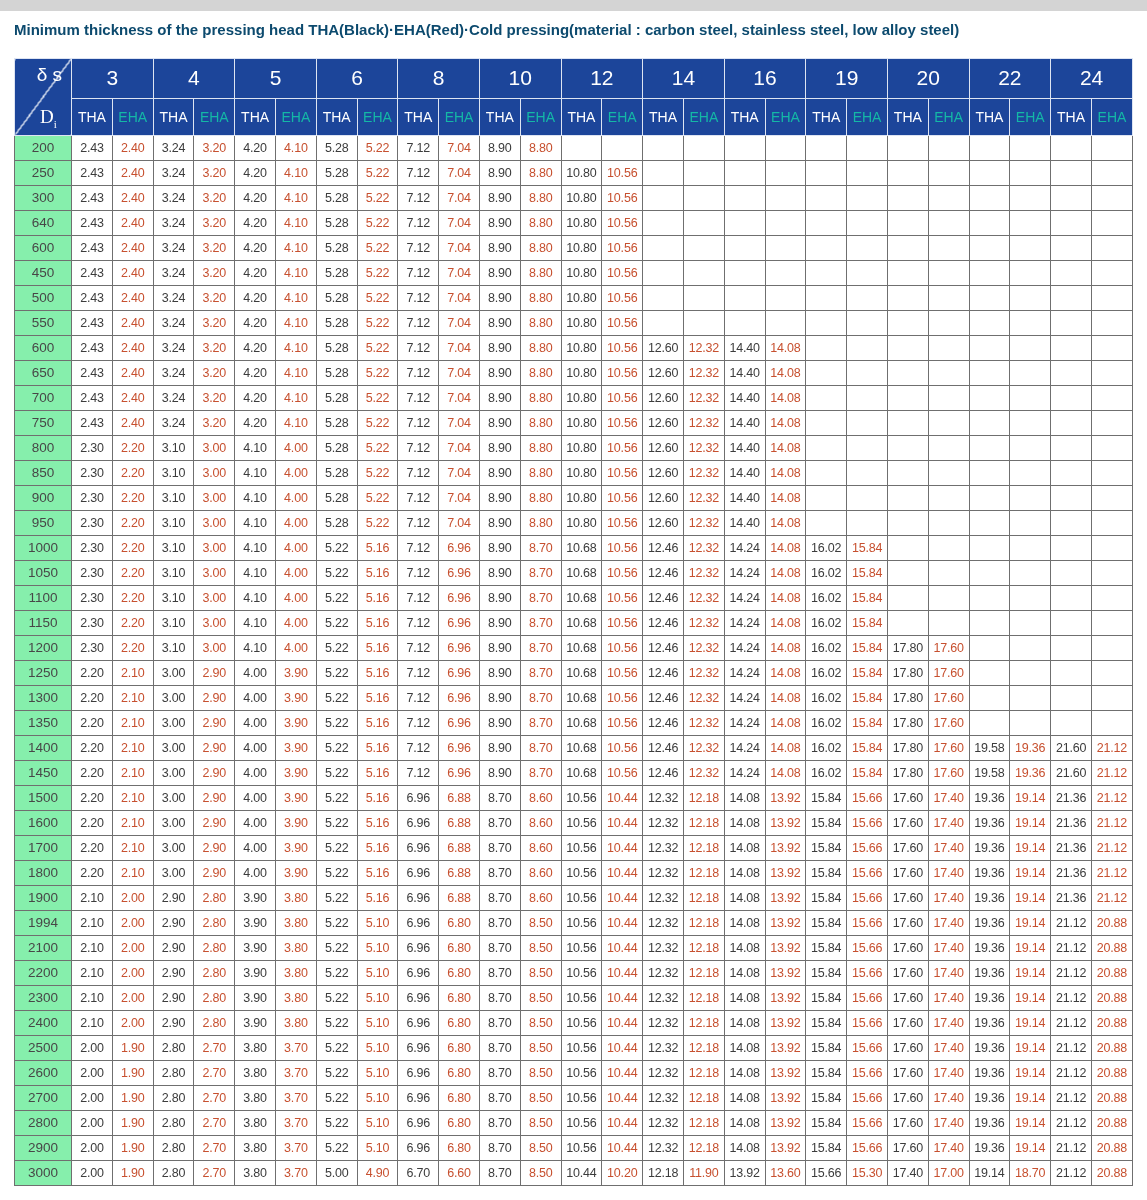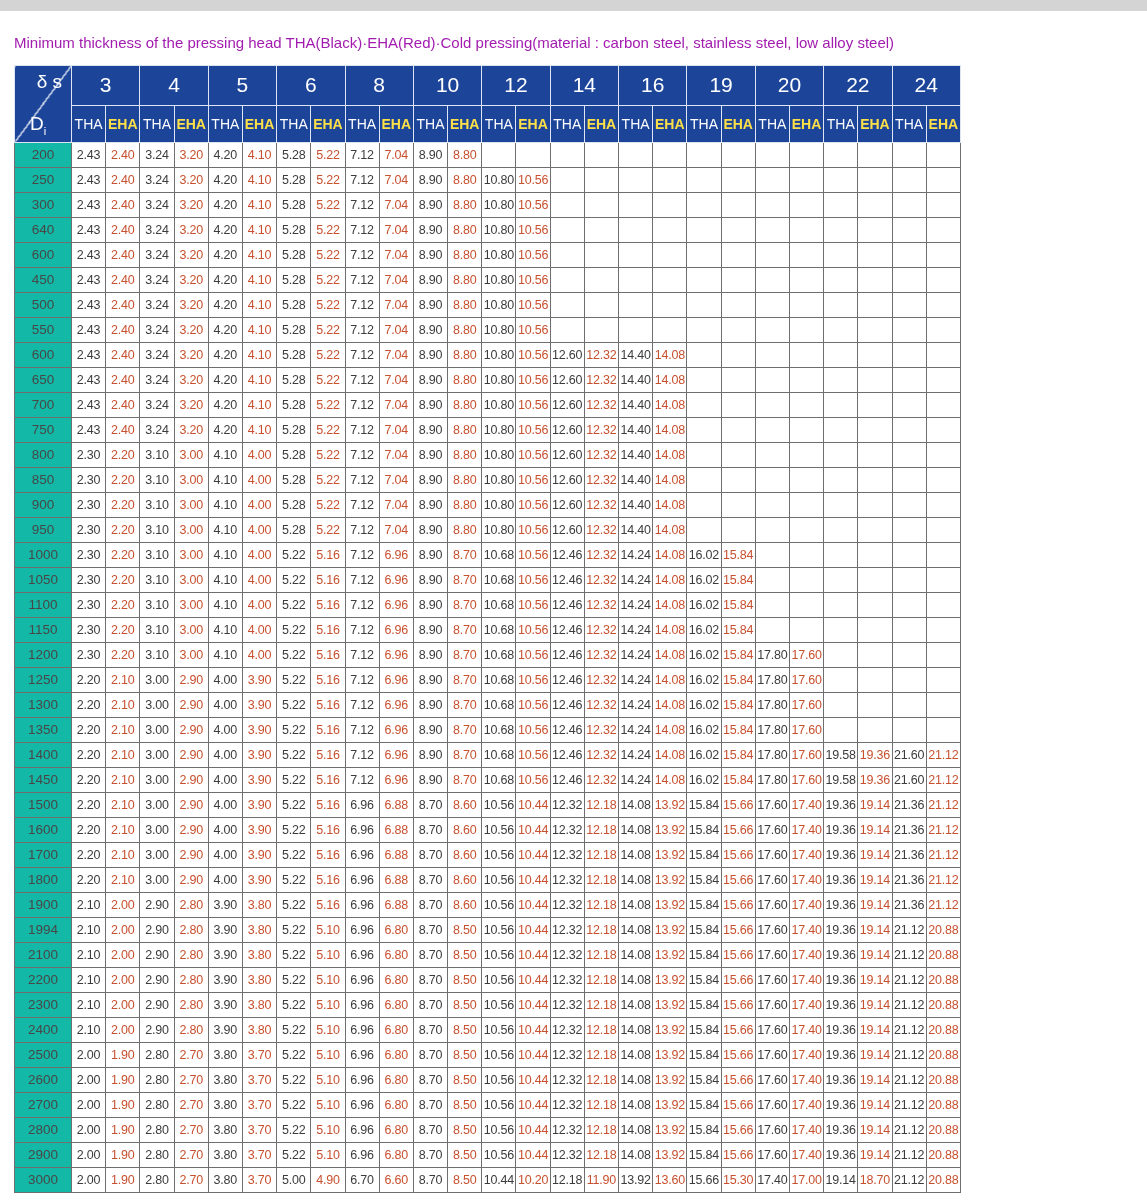--- a/index.html
+++ b/index.html
@@ -1,32 +1,32 @@
 <!DOCTYPE html>
 <html><head>
 <meta charset="utf-8">
 <style>
   html,body{margin:0;padding:0;background:#ffffff;}
   body{width:1147px;font-family:"Liberation Sans",sans-serif;-webkit-font-smoothing:antialiased;}
   .top-strip{height:11px;background:#d4d4d4;}
   .page{padding:7px 14px 0 14px;}
   .title-cn{color:#2c3a94;font-size:17px;font-weight:bold;letter-spacing:.3px;line-height:1.3;}
-  .title-en{color:#a21caf;font-size:15px;line-height:1.3;margin-top:15px;}
-  table{border-collapse:collapse;table-layout:fixed;width:947px;margin-top:12px;}
+  .title-en{color:#0c4a6e;font-size:15px;line-height:1.3;margin-top:2px;font-weight:bold;}
+  table{border-collapse:collapse;table-layout:fixed;width:1119px;margin-top:18px;}
   col.di-col{width:57px;}
   thead th{background:#1c459a;border:1px solid #dde4f2;color:#ffffff;font-weight:normal;padding:0;}
   th.size-num{font-size:21px;height:39px;}
   th.sub{font-size:14px;height:36px;}
-  th.sub.eha{color:#fde047;font-weight:bold;}
+  th.sub.eha{color:#14b8a6;font-weight:normal;}
   th.corner{position:relative;background-color:#1c459a;background-image:linear-gradient(to bottom right,rgba(0,0,0,0) 49.2%,#dde4f2 49.2%,#dde4f2 50.8%,rgba(0,0,0,0) 50.8%);}
   .corner .ds{position:absolute;top:5px;right:9px;font-size:19px;}
-  .corner .dd{position:absolute;bottom:5px;left:15px;font-size:19px;}
+  .corner .dd{position:absolute;bottom:5px;left:25px;font-size:19px;font-family:Liberation Serif, serif;}
   .corner .dd sub{font-size:11px;}
   tbody td{border:1px solid #6f6f6f;text-align:center;height:24px;padding:0;font-size:12.5px;color:#3c3c3c;letter-spacing:-0.2px;white-space:nowrap;overflow:hidden;}
-  td.di{background:#14b8a6;font-size:13.5px;color:#474747;letter-spacing:0;}
+  td.di{background:#86efac;font-size:13.5px;color:#474747;letter-spacing:0;}
   td.eha{color:#c7502f;}
 </style>
 </head>
 <body>
 
 <div class="top-strip"></div>
 <div class="page">
   <div class="title-en">Minimum thickness of the pressing head THA(Black)·EHA(Red)·Cold pressing(material : carbon steel, stainless steel, low alloy steel)</div>
 
   <table>

